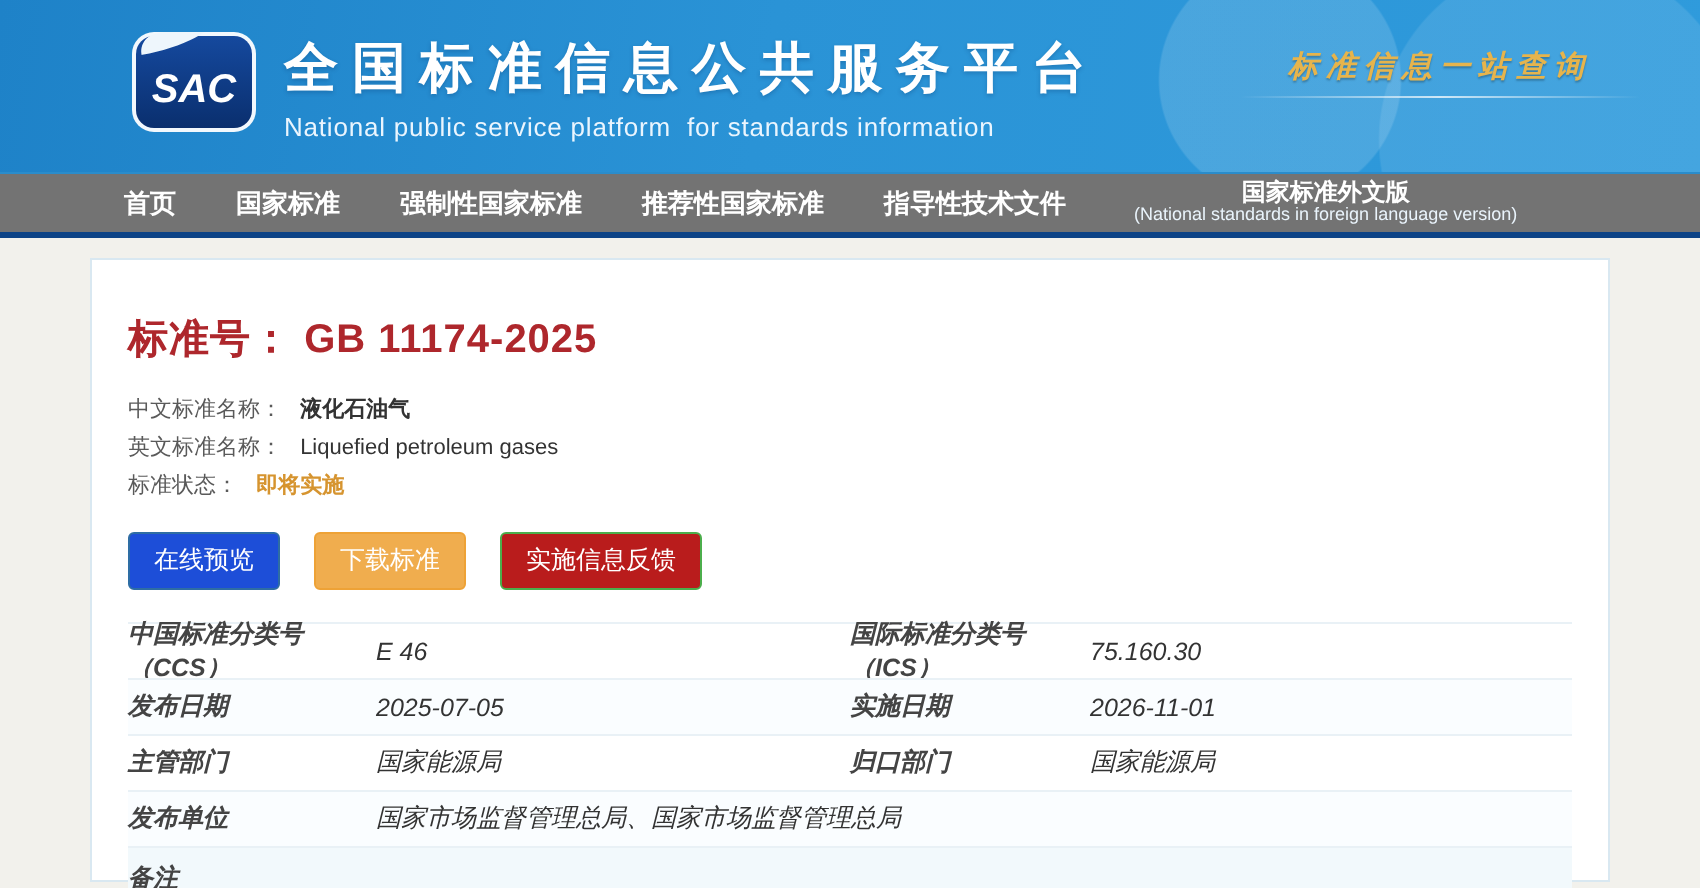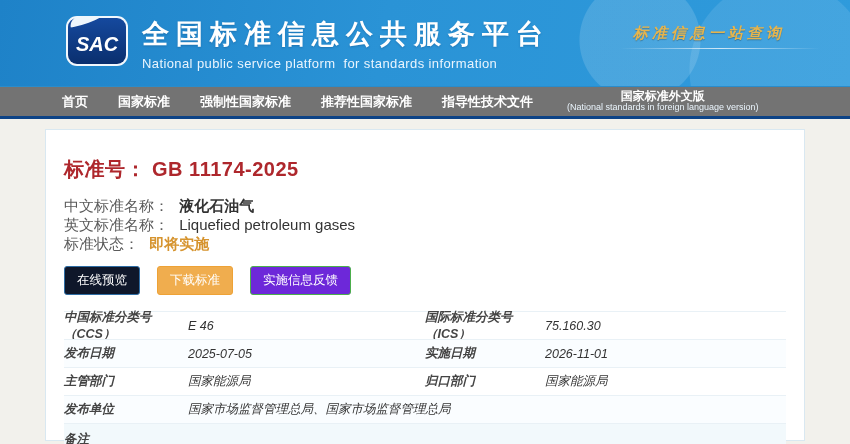--- a/index.html
+++ b/index.html
@@ -13,53 +13,53 @@
       radial-gradient(circle at 640px 40px, rgba(255,255,255,.14) 0 60px, rgba(255,255,255,0) 61px),
       radial-gradient(circle at 780px 70px, rgba(255,255,255,.10) 0 90px, rgba(255,255,255,0) 91px),
       linear-gradient(100deg, #1e82c8 0%, #2a93d6 45%, #2f9bdc 100%);
     display:flex; align-items:center;
   }
   .logo-wrap { margin-left:66px; margin-right:14px; flex:0 0 auto; }
   .brand-text { color:#fff; }
   .brand-title { font-size:27px; font-weight:bold; letter-spacing:7px;
     text-shadow:0 1px 2px rgba(0,40,90,.25); }
   .brand-sub { font-size:13px; color:#eaf5fe; margin-top:4px; letter-spacing:.4px; white-space:pre; }
-  .slogan { position:absolute; right:65px; top:24px; color:#e6b44c;
+  .slogan { position:absolute; right:54px; top:24px; color:#e6b44c;
     font-family:"DejaVu Serif", serif; font-style:italic; font-weight:bold;
     font-size:15px; letter-spacing:4px; text-shadow:0 1px 1px rgba(0,0,0,.25); }
   .slogan-line { position:absolute; right:30px; top:48px; width:200px; height:1px;
     background:linear-gradient(90deg, rgba(255,255,255,0), rgba(255,255,255,.75), rgba(255,255,255,0)); }
 
   
   .nav { height:33px; background:#737373; border-top:1px solid #2a8ccb;
     border-bottom:3px solid #0d4386; display:flex; align-items:center;
     padding-left:62px; gap:30px; }
   .nav a { color:#fff; font-size:13px; font-weight:bold; text-decoration:none; cursor:pointer; }
   .nav-foreign { color:#fff; text-align:center; cursor:pointer; line-height:1.1; margin-left:4px; }
   .nav-foreign .cn { font-size:12px; font-weight:bold; display:block; }
   .nav-foreign .en { font-size:9px; font-weight:normal; display:block; color:#eaf4fc; }
 
   
   .card { width:760px; height:312px; margin:10px 0 0 45px; background:#fff;
     border:1px solid #d9e8f1; display:flex; flex-direction:column; }
   .card-inner { padding:26px 18px 0 18px; }
   .std-no { font-size:20px; font-weight:bold; color:#ae272c; letter-spacing:.5px; }
   .fields { margin-top:13px; }
-  .field-line { font-size:15px; line-height:19px; color:#333; }
+  .field-line { font-size:11px; line-height:19px; color:#333; }
   .field-line .flabel { color:#5a5a5a; margin-right:6px; }
   .fval-bold { font-weight:bold; color:#333; }
   .fval { color:#333; }
   .fval-status { color:#d6942f; font-weight:bold; }
 
   .btn-row { margin-top:13px; display:flex; gap:17px; }
   .btn { font-family:"Liberation Sans", sans-serif; font-size:12.5px; color:#fff;
     border-radius:3px; padding:5px 12px; cursor:pointer; border:1px solid transparent; }
-  .btn-blue  { background:#0f172a; border-color:#2e6da4; }
+  .btn-blue  { background:#1d4ed8; border-color:#2e6da4; }
   .btn-orange{ background:#f0ad4e; border-color:#eea236; }
-  .btn-green { background:#6d28d9; border-color:#4cae4c; }
+  .btn-green { background:#b91c1c; border-color:#4cae4c; }
 
   
   .info-table { margin:16px 18px 0 18px; flex:1; display:flex; flex-direction:column; }
   .irow { display:flex; align-items:center; height:28px; border-top:1px solid #e9f1f6;
     font-size:12.5px; }
   .irow:nth-child(even) { background:#fafdff; }
   .cell { flex:1; display:flex; align-items:center;font-style:italic; }
   .ilabel { width:124px; flex:0 0 124px; color:#444; font-weight:bold; }
   .cell + .cell .ilabel { width:120px; flex:0 0 120px; }
   .ival { color:#333; }

